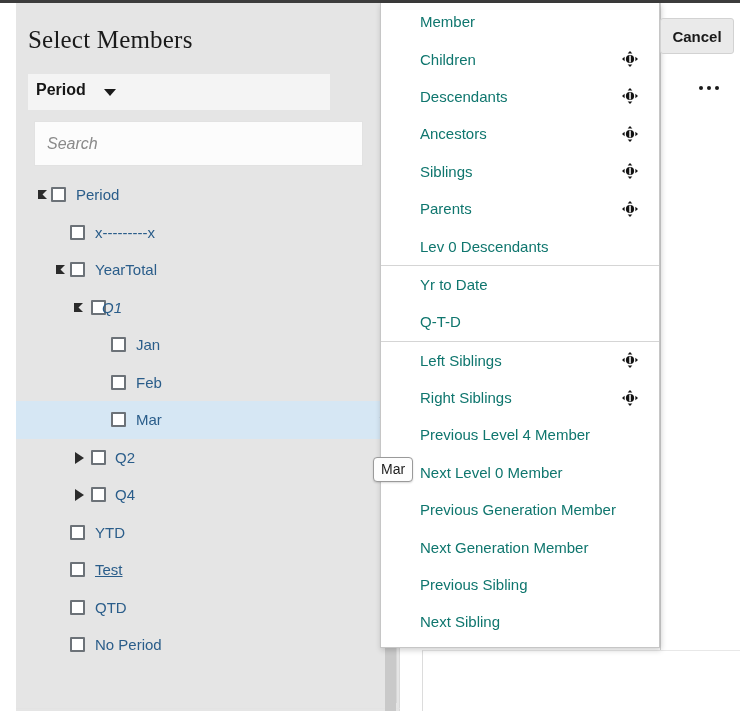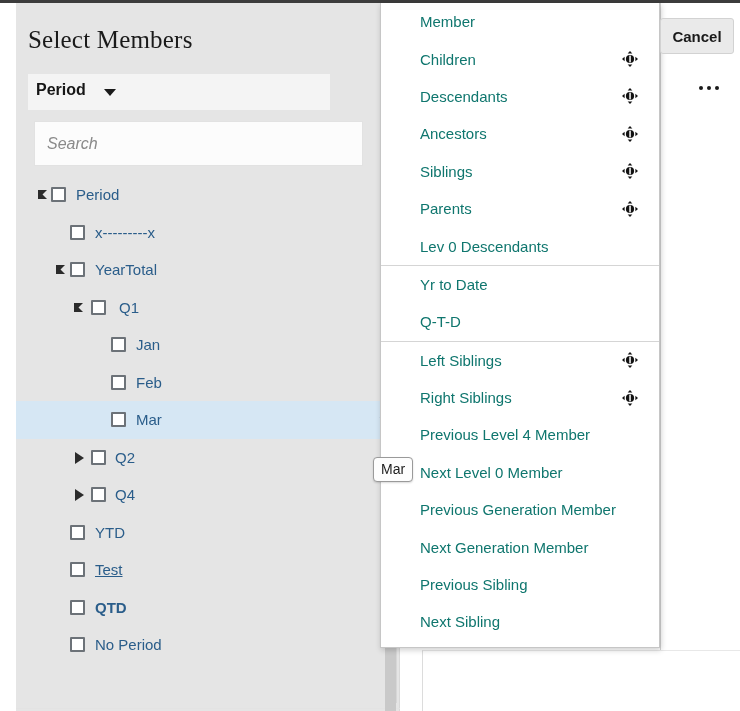--- a/index.html
+++ b/index.html
@@ -272,21 +272,21 @@
           <span class="node-label" style="left: 79px;">x---------x</span>
         </div>
         <div class="tree-row">
           <span class="twisty open" style="left: 40px; top: 13px;"></span>
           <span class="cb" style="left: 54px; top: 11px;"></span>
           <span class="node-label" style="left: 79px;">YearTotal</span>
         </div>
         <div class="tree-row">
           <span class="twisty open" style="left: 58px; top: 13px;"></span>
           <span class="cb" style="left: 75px; top: 11px;"></span>
-          <span class="node-label" style="left: 103px;">Q1</span>
+          <span class="node-label" style="left: 86px; font-style: italic;">Q1</span>
         </div>
         <div class="tree-row">
           <span class="cb" style="left: 95px; top: 11px;"></span>
           <span class="node-label" style="left: 120px;">Jan</span>
         </div>
         <div class="tree-row">
           <span class="cb" style="left: 95px; top: 11px;"></span>
           <span class="node-label" style="left: 120px;">Feb</span>
         </div>
         <div class="tree-row selected">
@@ -307,21 +307,21 @@
         <div class="tree-row">
           <span class="cb" style="left: 54px; top: 11px;"></span>
           <span class="node-label" style="left: 79px;">YTD</span>
         </div>
         <div class="tree-row">
           <span class="cb" style="left: 54px; top: 11px;"></span>
           <span class="node-label" style="left: 79px; text-decoration: underline;">Test</span>
         </div>
         <div class="tree-row">
           <span class="cb" style="left: 54px; top: 11px;"></span>
-          <span class="node-label" style="left: 79px; font-weight: bold;">QTD</span>
+          <span class="node-label" style="left: 79px;">QTD</span>
         </div>
         <div class="tree-row">
           <span class="cb" style="left: 54px; top: 11px;"></span>
           <span class="node-label" style="left: 79px;">No Period</span>
         </div>
       </div>
 
     <div class="bottom-hair"></div>
   </div>
 

